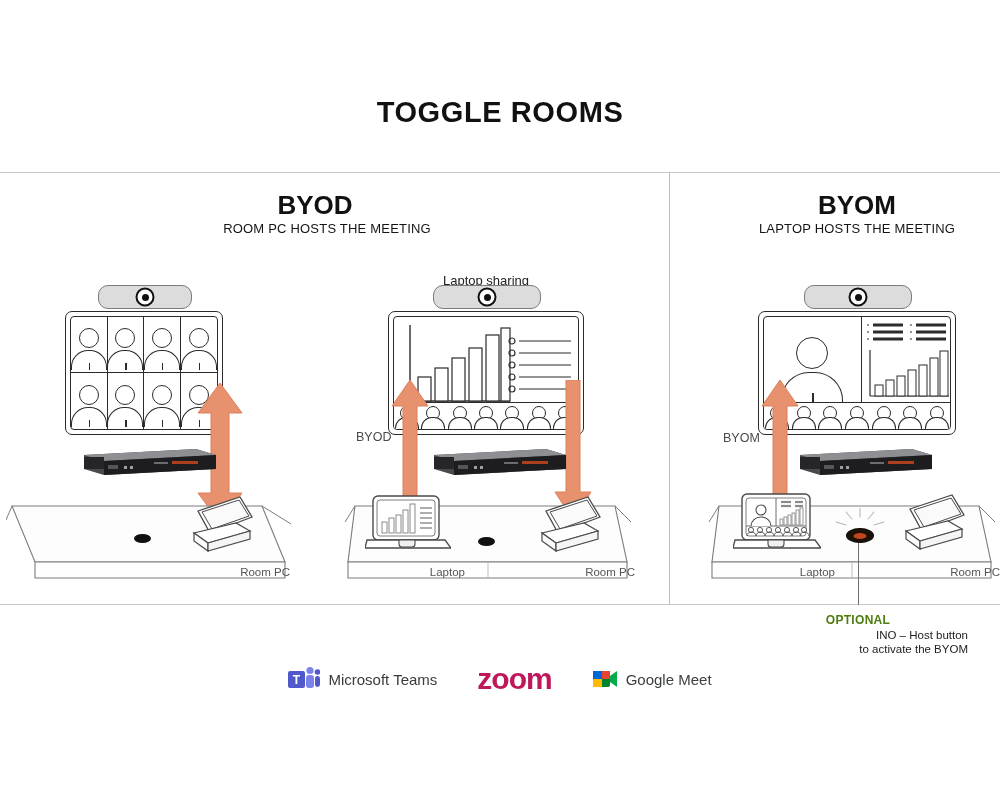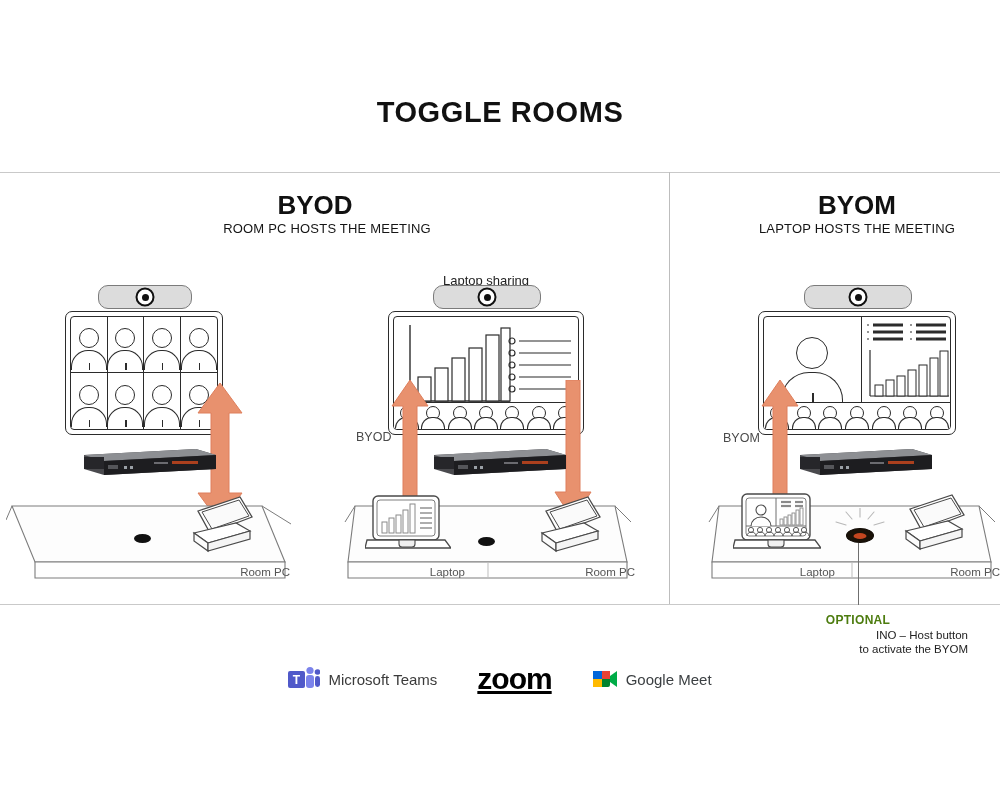--- a/index.html
+++ b/index.html
@@ -77,21 +77,21 @@
   .leader{position:absolute;width:1px;background:#6f6f6f;}
 
   
   .opt-title{position:absolute;width:200px;text-align:center;font-size:12px;font-weight:bold;color:#4d7c0f;letter-spacing:.3px;}
   .opt-body{position:absolute;width:220px;text-align:right;font-size:11.5px;line-height:14px;color:#222;}
 
   
   .logos{position:absolute;left:0;top:662px;width:1000px;display:flex;justify-content:center;align-items:center;gap:40px;}
   .logo{display:flex;align-items:center;gap:8px;}
   .logo-text{font-size:15px;color:#3b3b3b;}
-  .zoom-text{font-size:30px;font-weight:bold;color:#000000;letter-spacing:-1px;text-decoration:underline;}
+  .zoom-text{font-size:30px;font-weight:bold;color:#be185d;letter-spacing:-1px;}
   .gm-text{font-size:15px;color:#3c4043;}
 </style>
 </head>
 <body>
 
 <div class="stage">
 
   <div class="title">TOGGLE ROOMS</div>
   <div class="rule-top"></div>
   <div class="rule-bottom"></div>

